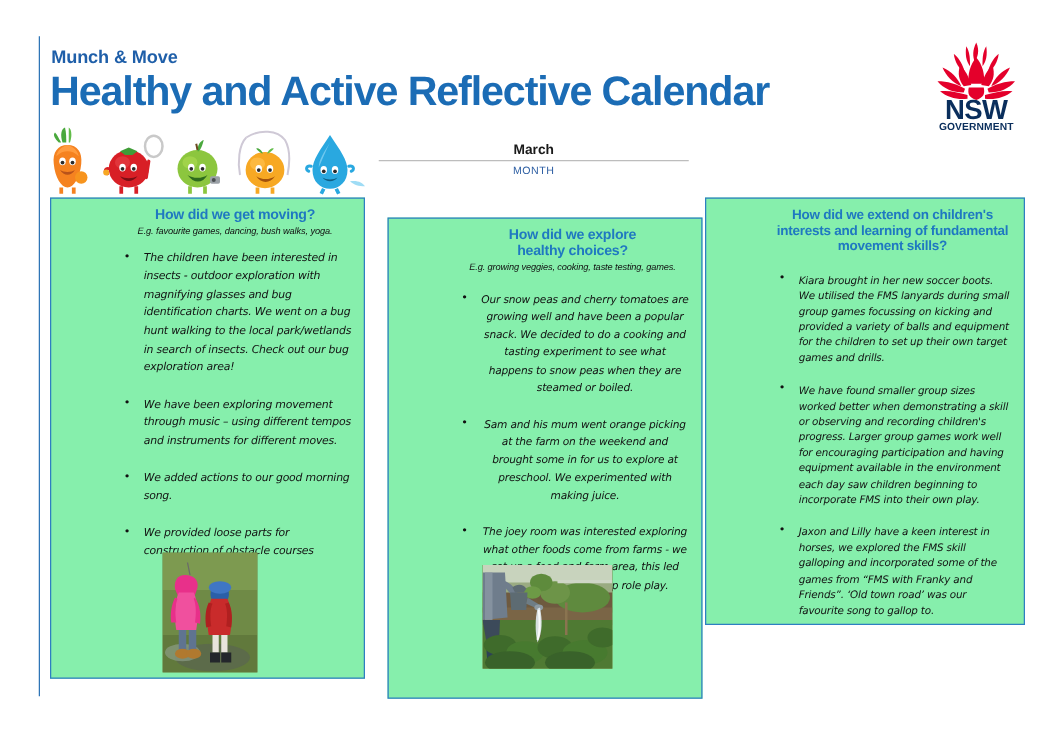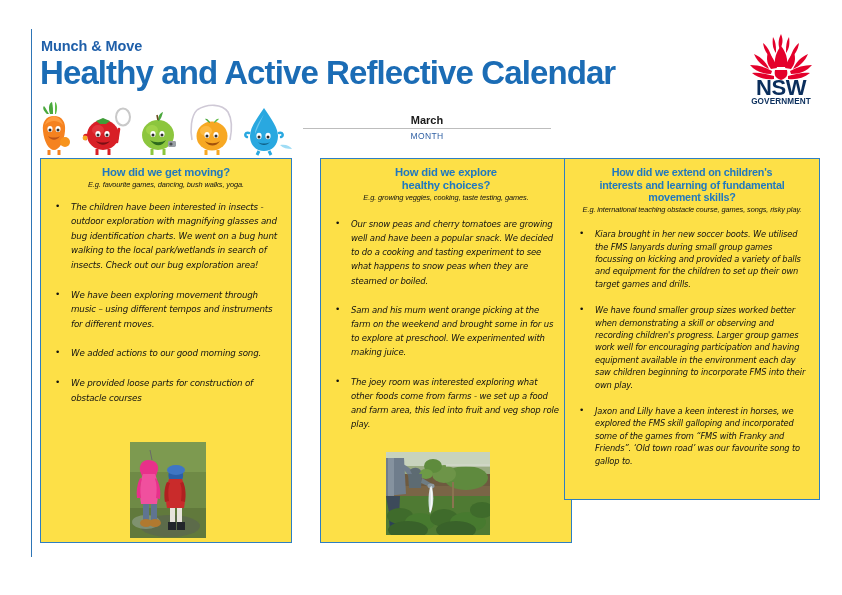--- a/index.html
+++ b/index.html
@@ -98,26 +98,27 @@
     font-size: 8.5px;
     color: #2e5fa3;
     letter-spacing: 0.4px;
   }
 
   
   .col {
     position: absolute;
     top: 158px;
     border: 1.2px solid #2e7fc2;
-    background: #fde047;
+    background: #86efac;
     box-sizing: border-box;
     overflow: hidden;
+    padding-left: 44px;
   }
   .col-1 { left: 40px;  width: 252px; height: 385px; }
-  .col-2 { left: 320px; width: 252px; height: 385px; }
+  .col-2 { left: 310px; width: 252px; height: 385px; margin-top: 16px; }
   .col-3 { left: 564px; width: 256px; height: 342px; }
 
   .col-head {
     text-align: center;
     padding: 7px 6px 0 6px;
   }
   .col-head h2 {
     margin: 0;
     font-size: 11.3px;
     font-weight: bold;
@@ -155,21 +156,21 @@
     content: "\2022";
     position: absolute;
     left: 4px;
     top: -1px;
     font-size: 9px;
     font-style: normal;
     color: #111;
   }
   .col-1 .bullets li { font-size: 8.7px; line-height: 14.6px; }
   .col-2 .bullets { padding-top: 14px; }
-  .col-2 .bullets li { font-size: 8.5px; line-height: 14.2px; }
+  .col-2 .bullets li { font-size: 8.5px; line-height: 14.2px; text-align: center; }
   .col-3 .bullets { padding-top: 14px; }
   .col-3 .bullets li { font-size: 8.3px; line-height: 12.4px; margin-bottom: 14px; }
 
   
   .photo {
     position: absolute;
     overflow: hidden;
     background: #6f8f4c;
   }
   .photo-1 { left: 130px; top: 442px; width: 76px; height: 96px; }
@@ -324,21 +325,20 @@
       <li>Sam and his mum went orange picking at the farm on the weekend and brought some in for us to explore at preschool. We experimented with making juice.</li>
       <li>The joey room was interested exploring what other foods come from farms - we set up a food and farm area, this led into fruit and veg shop role play.</li>
     </ul>
   </div>
 
   <div class="col col-3">
     <div class="col-head">
       <h2>How did we extend on children's</h2>
       <h2>interests and learning of fundamental</h2>
       <h2>movement skills?</h2>
-      <div class="col-sub">E.g. international teaching obstacle course, games, songs, risky play.</div>
     </div>
     <ul class="bullets">
       <li>Kiara brought in her new soccer boots. We utilised the FMS lanyards during small group games focussing on kicking and provided a variety of balls and equipment for the children to set up their own target games and drills.</li>
       <li>We have found smaller group sizes worked better when demonstrating a skill or observing and recording children's progress. Larger group games work well for encouraging participation and having equipment available in the environment each day saw children beginning to incorporate FMS into their own play.</li>
       <li> Jaxon and Lilly have a keen interest in horses, we explored the FMS skill galloping and incorporated some of the games from “FMS with Franky and Friends”. ‘Old town road’ was our favourite song to gallop to.</li>
     </ul>
   </div>
 
   <div class="photo photo-1">
     <svg width="76" height="96" viewBox="0 0 76 96" xmlns="http://www.w3.org/2000/svg">

